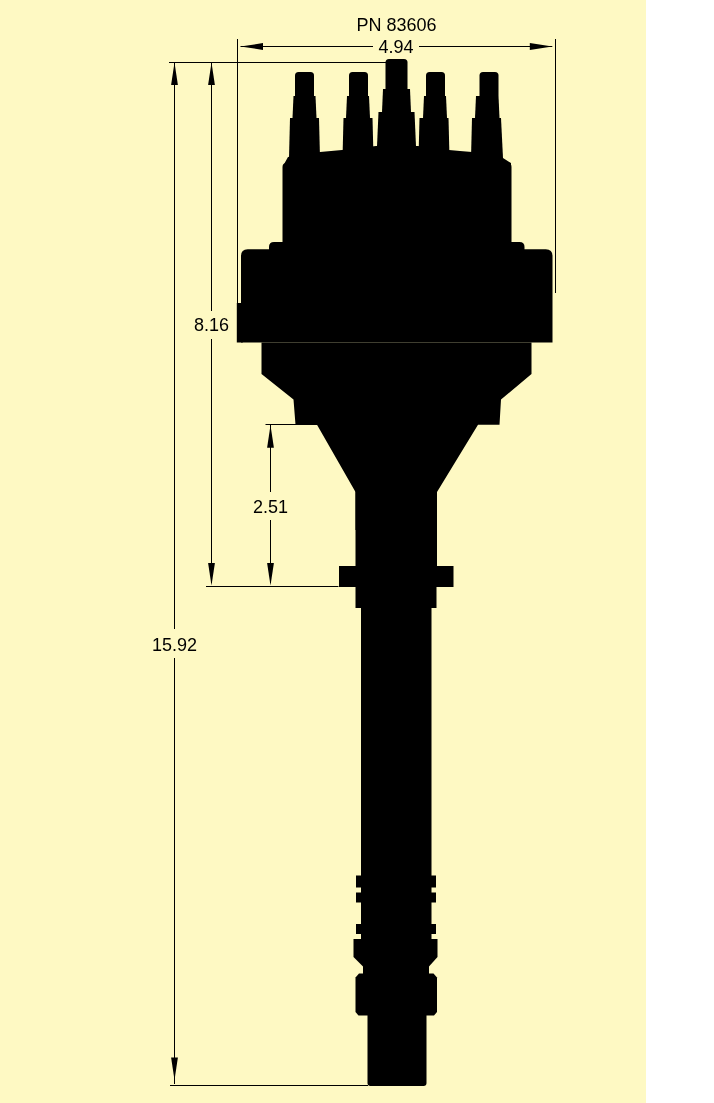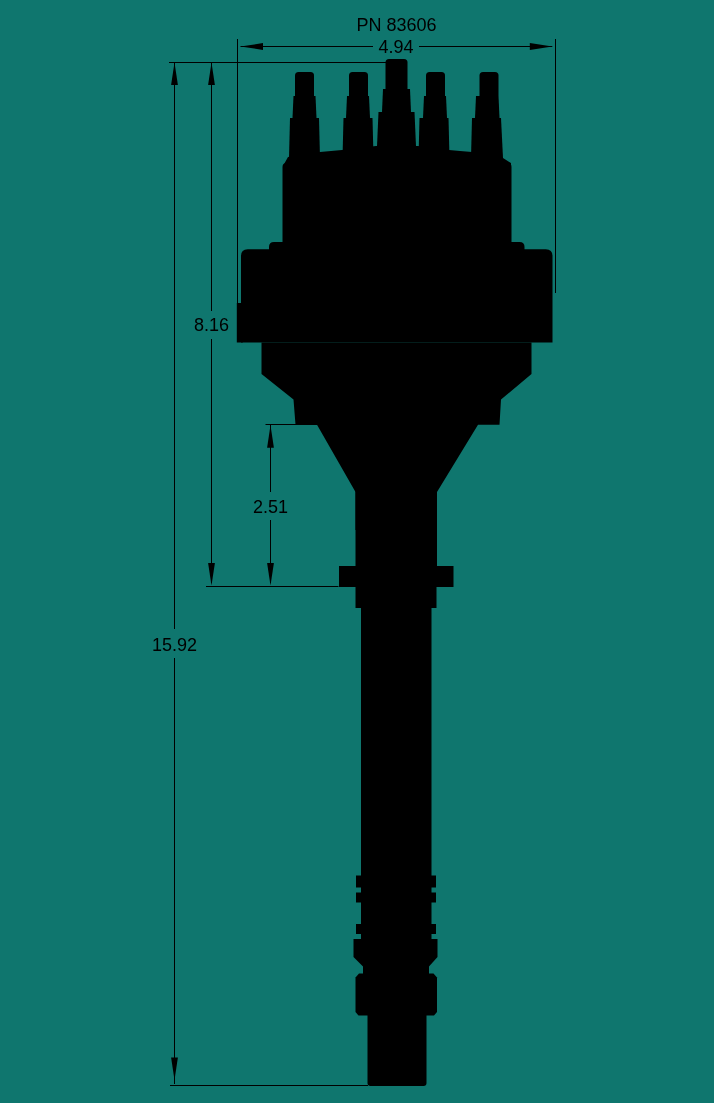--- a/index.html
+++ b/index.html
@@ -1,16 +1,16 @@
 <!DOCTYPE html>
 <html><head>
 <meta charset="utf-8">
 <style>
   html,body{margin:0;padding:0;background:#ffffff;}
-  .page{width:714px;height:1103px;position:relative;background:#0f766e;overflow:hidden;}
+  .page{width:646px;height:1103px;position:relative;background:#fef9c3;overflow:hidden;}
   svg{position:absolute;left:0;top:0;}
   text{font-family:"Liberation Sans", sans-serif;fill:#000000;}
 </style>
 </head>
 <body>
 <div class="page">
 <svg width="714" height="1103" viewBox="0 0 714 1103">
 
   <text x="396.5" y="30.5" font-size="18" text-anchor="middle">PN 83606</text>
 

